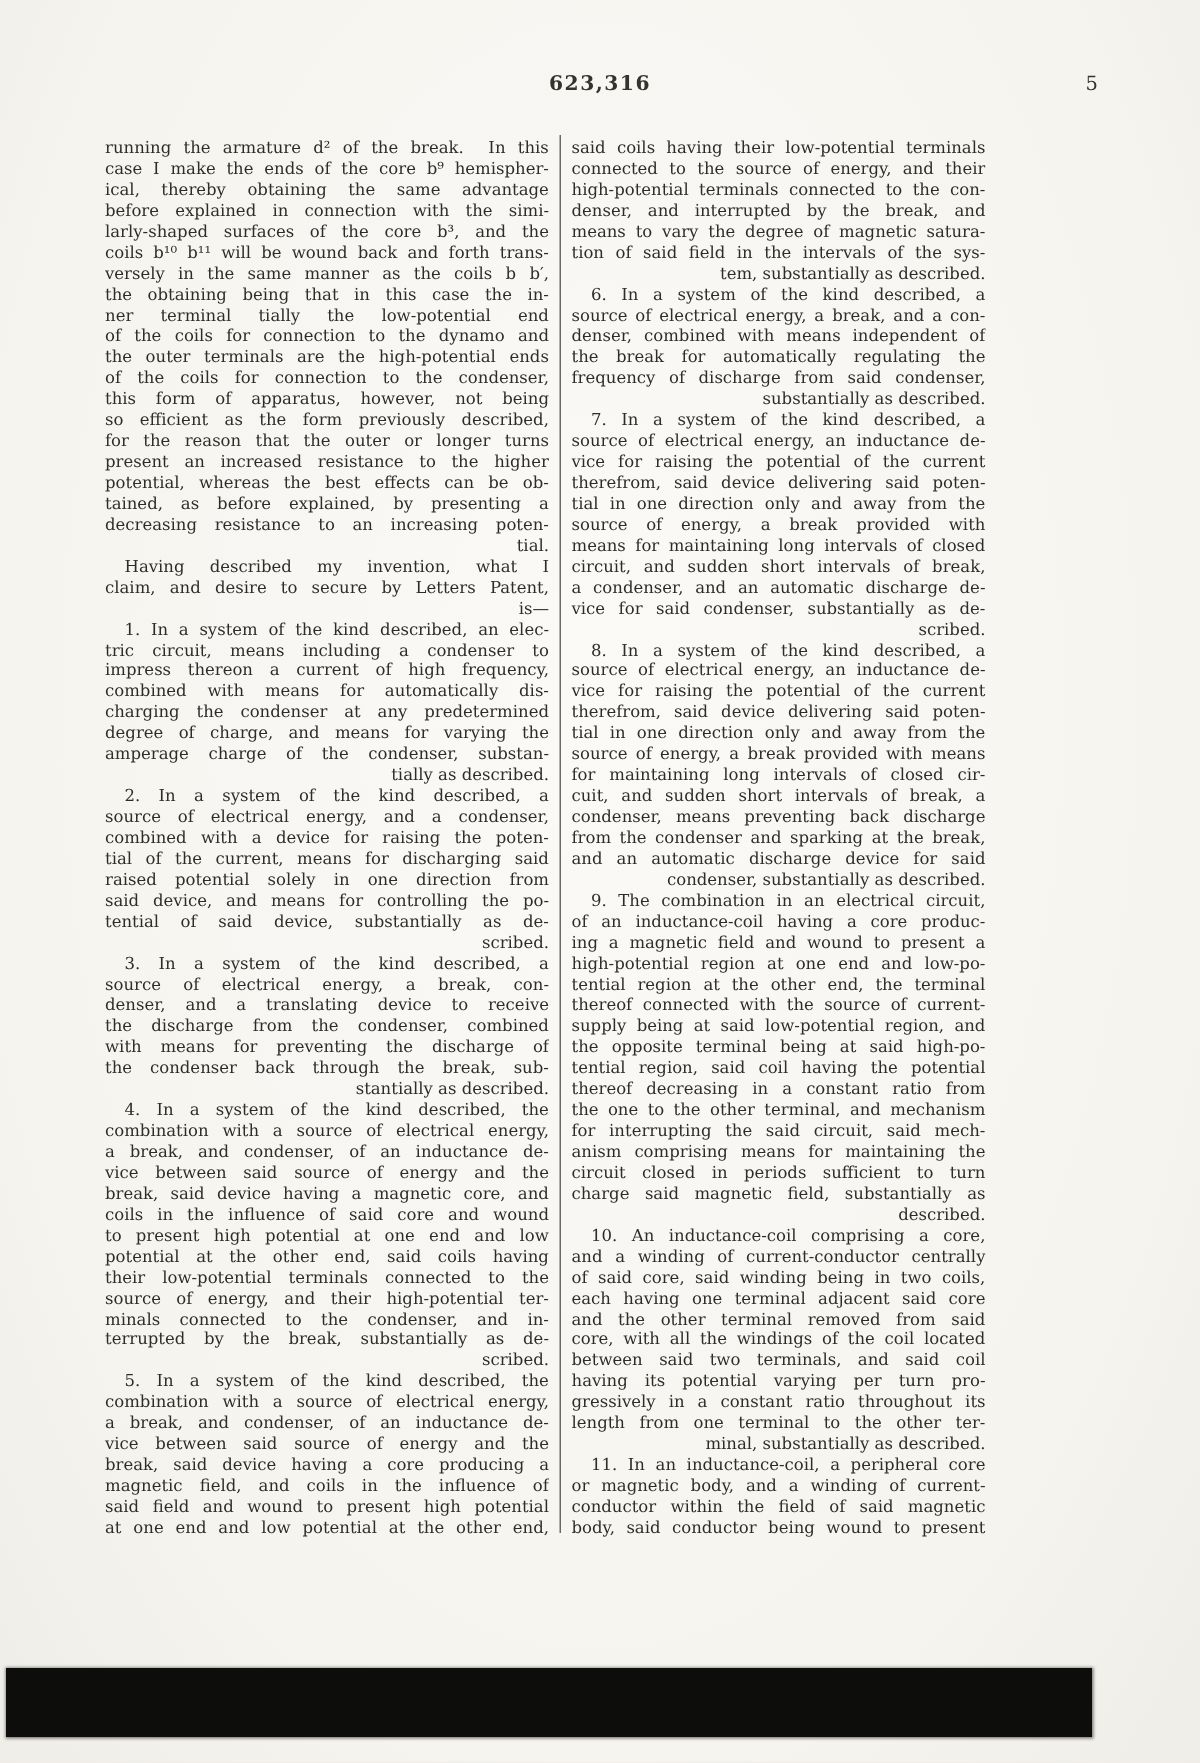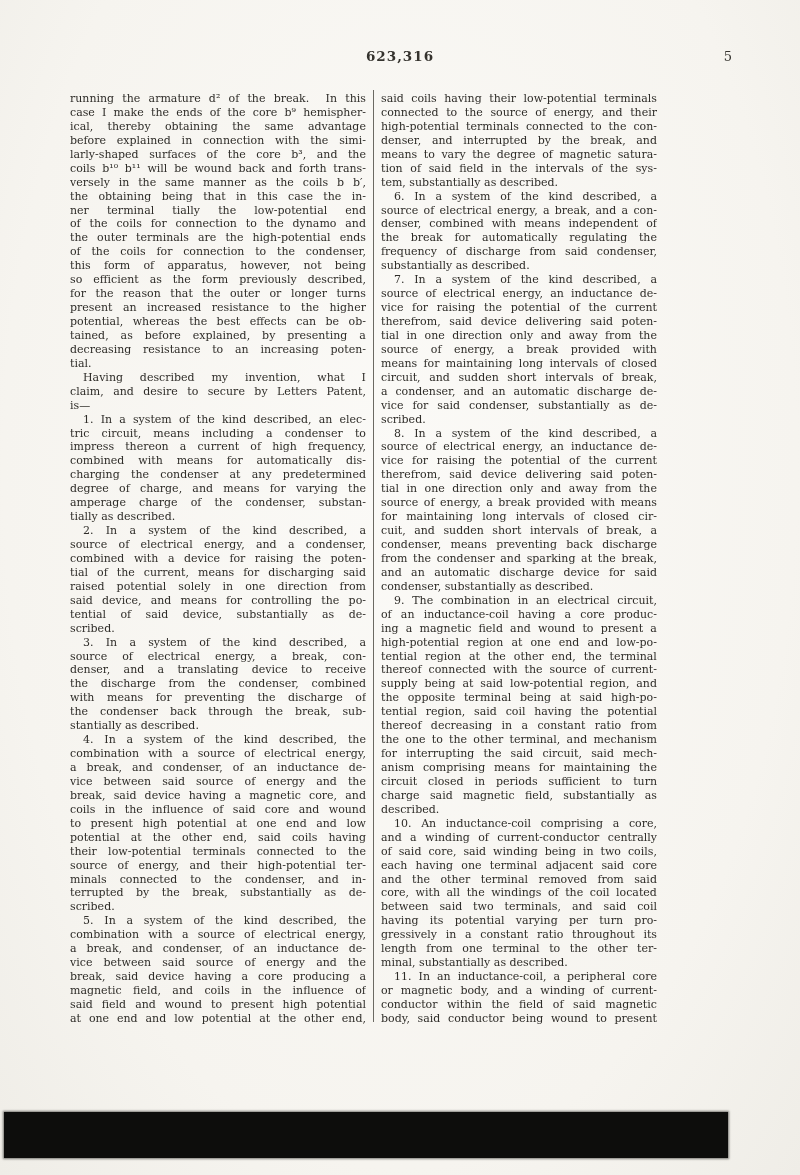--- a/index.html
+++ b/index.html
@@ -24,21 +24,21 @@
   .column-divider {
     position:absolute; left:373px; top:90px; width:1px; height:932px;
     background:#6b6962;
   }
   .col { position:absolute; top:92px; font-size:11px; }
   .col-left  { left:70px;  width:296px; }
   .col-right { left:381px; width:276px; }
   .line { position:relative; height:13.95px; line-height:13.95px; }
   .line.ju { display:flex; justify-content:space-between; overflow:hidden; }
   .line.ju span.w { white-space:nowrap; }
-  .line.plain { white-space:nowrap; overflow:hidden; }
+  .line.plain { white-space:nowrap; overflow:hidden;text-align:right; }
   .line.indent { padding-left:13px; }
   .scan-bar {
     position:absolute; left:4px; top:1112px; width:724px; height:46px;
     background:#0d0d0c;
     box-shadow:0 0 2px 1px rgba(20,20,18,0.55);
   }
 </style>
 </head>
 <body>
 

